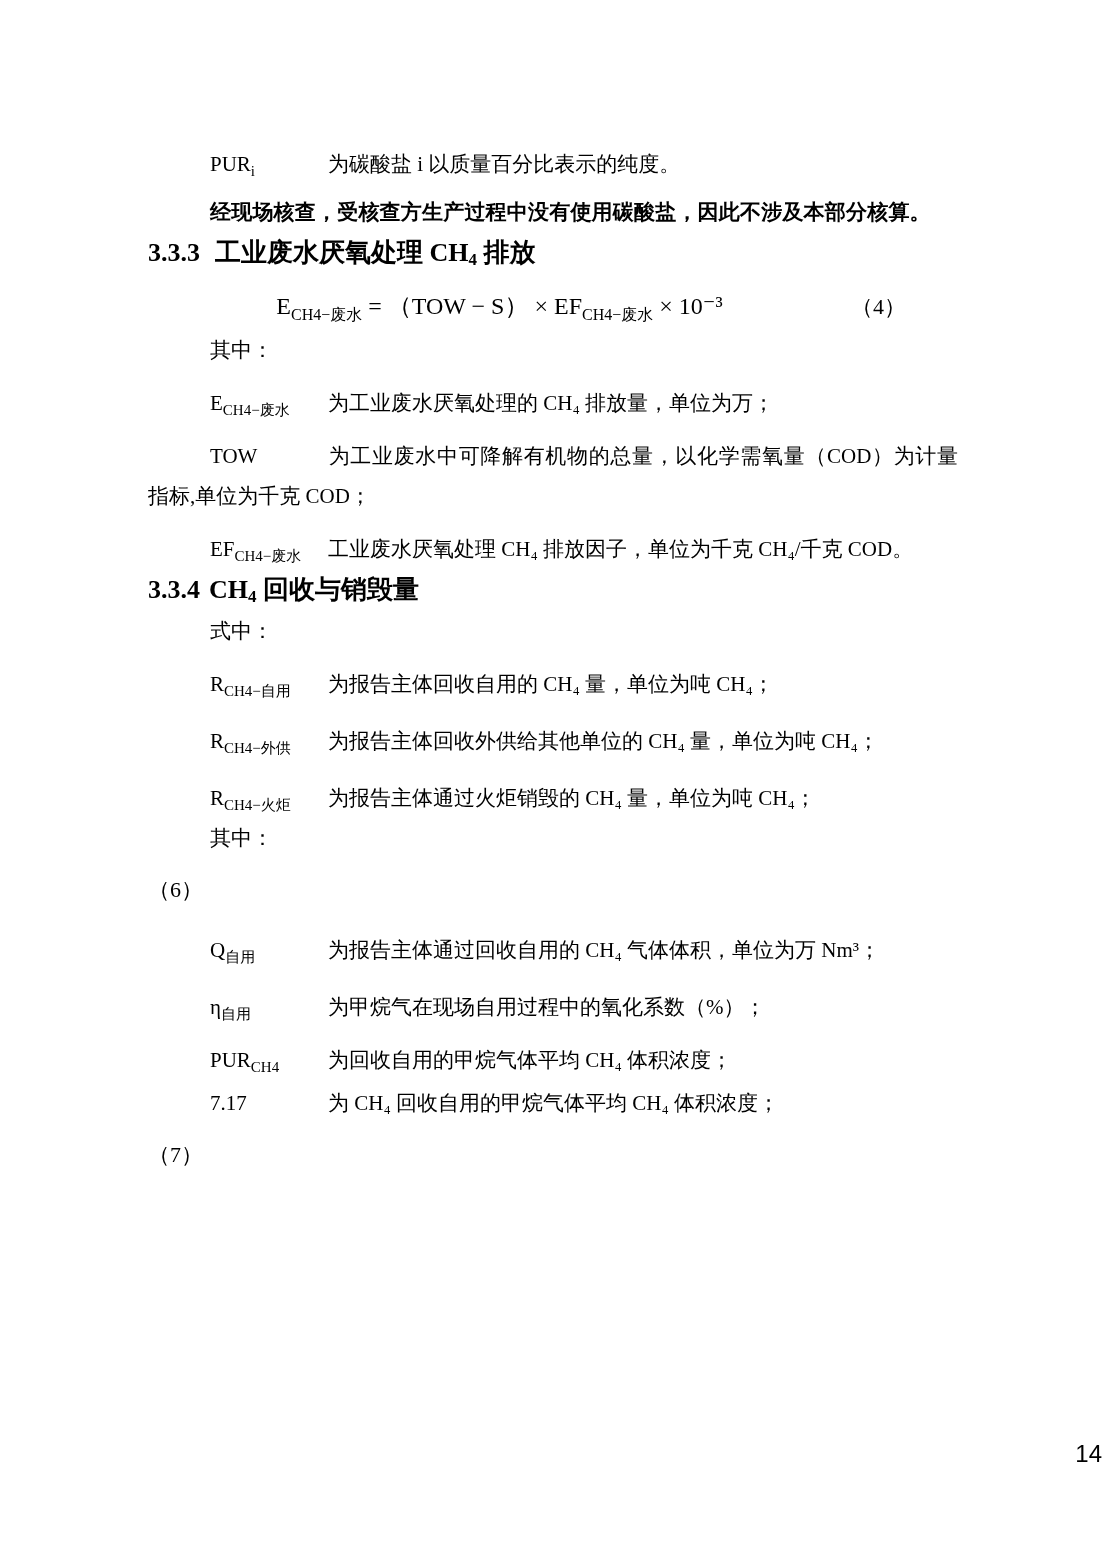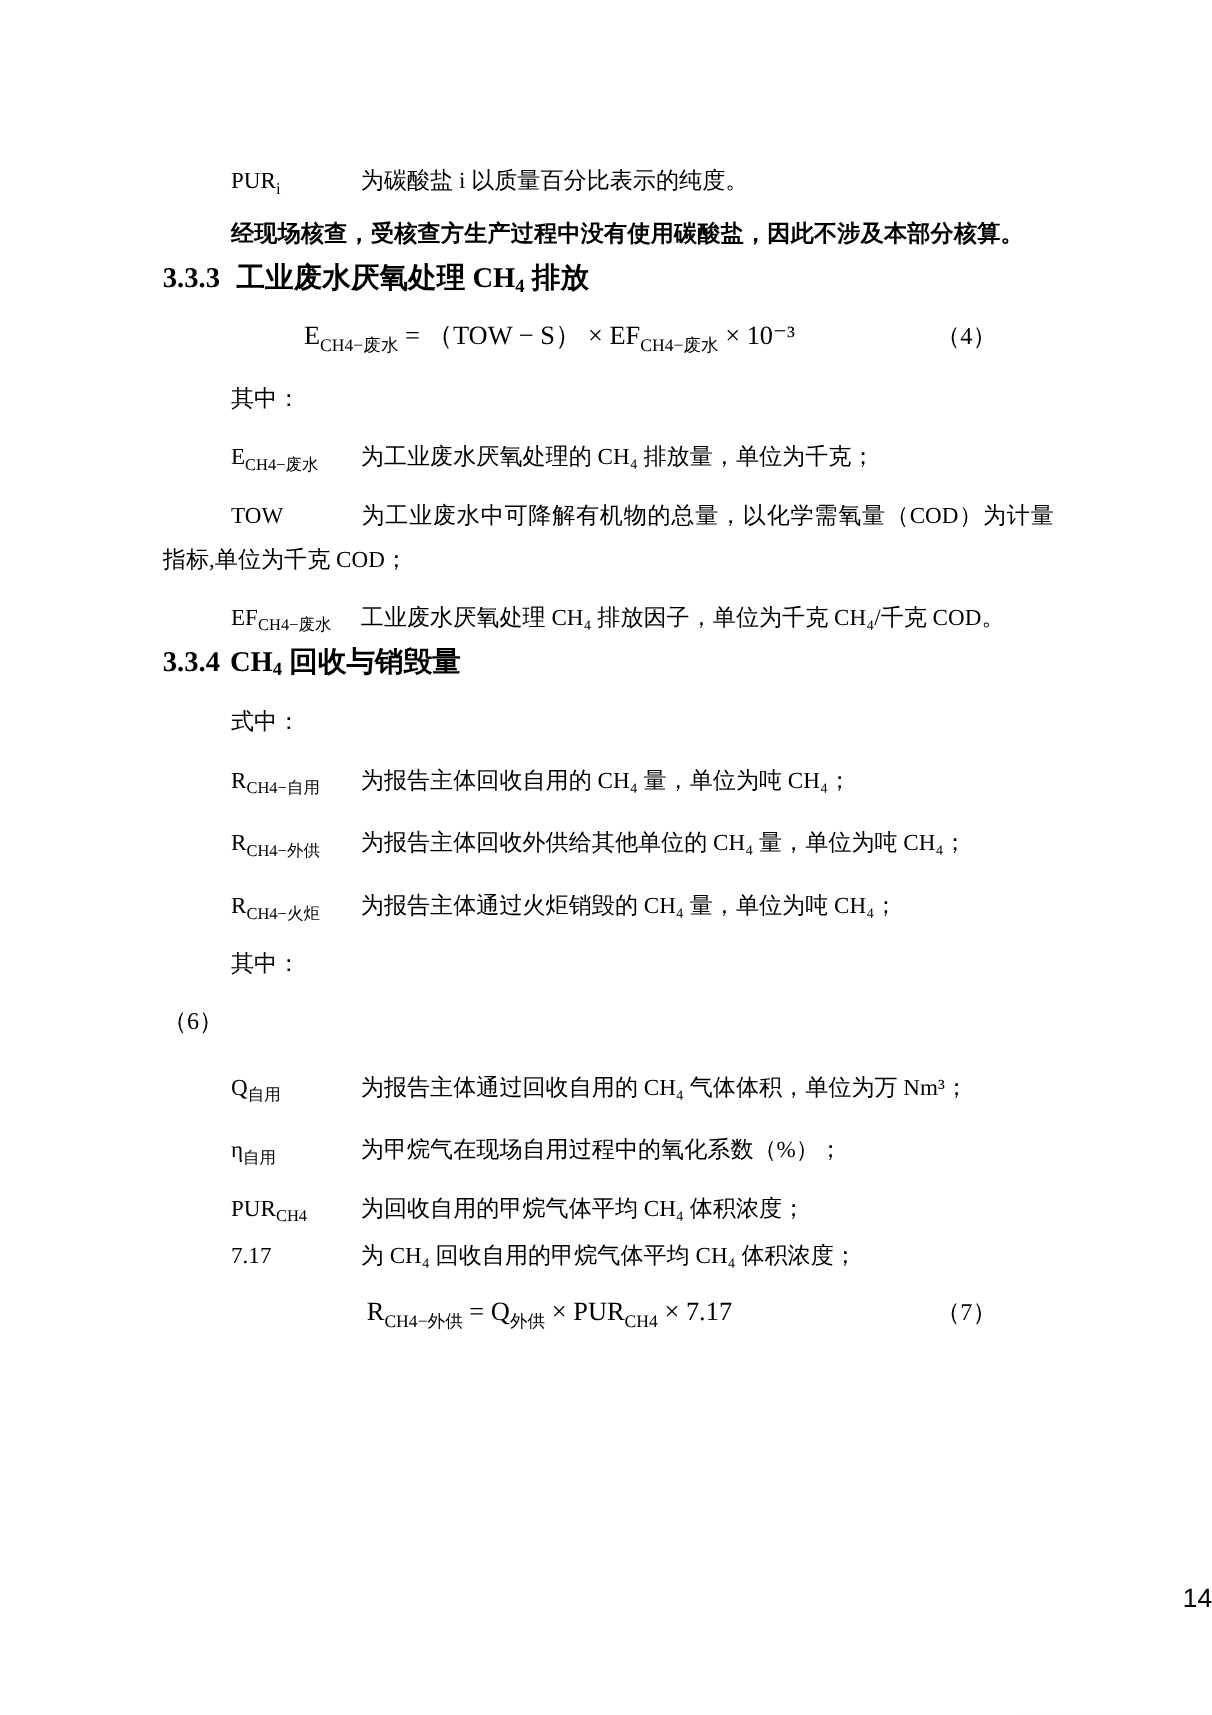--- a/index.html
+++ b/index.html
@@ -31,21 +31,21 @@
     text-indent:62px;
     margin-top:13px;
     text-align:justify;
   }
   .defrow .term {
     display:inline-block;
     width:118px;
     text-indent:0;
     white-space:nowrap;
   }
-  .plain { text-indent:62px; margin-top:13px; }
+  .plain { text-indent:62px; }
   .bold-note {
     text-indent:62px;
     margin-top:8px;
     font-weight:bold;
     text-align:justify;
     letter-spacing:0.2px;
   }
   .heading {
     font-size:26px;
     font-weight:bold;
@@ -94,21 +94,21 @@
 
     <h2 class="heading h2-333"><span class="h-num">3.3.3</span><span class="h-title"><span>工业废水厌氧处理 CH</span><sub>4</sub><span> 排放</span></span></h2>
 
     <div class="formula-row">
       <span class="formula"><span>E</span><sub>CH4−废水</sub><span> = （TOW − S） × EF</span><sub>CH4−废水</sub><span> × 10⁻³</span></span>
       <span class="eqnum">（4）</span>
     </div>
 
     <p class="plain">其中：</p>
 
-    <p class="defrow"><span class="term"><span>E</span><sub>CH4−废水</sub></span><span class="desc">为工业废水厌氧处理的 CH₄ 排放量，单位为千克；</span></p>
+    <p class="defrow"><span class="term"><span>E</span><sub>CH4−废水</sub></span><span class="desc">为工业废水厌氧处理的 CH₄ 排放量，单位为万；</span></p>
 
     <p class="defrow"><span class="term"><span>TOW</span><sub></sub></span><span class="desc">为工业废水中可降解有机物的总量，以化学需氧量（COD）为计量指标,单位为千克 COD；</span></p>
 
 
     <p class="defrow"><span class="term"><span>EF</span><sub>CH4−废水</sub></span><span class="desc">工业废水厌氧处理 CH₄ 排放因子，单位为千克 CH₄/千克 COD。</span></p>
 
 
     <h2 class="heading h2-334"><span class="h-num">3.3.4</span><span class="h-title"><span>CH</span><sub>4</sub><span> 回收与销毁量</span></span></h2>
 
 
@@ -128,20 +128,19 @@
 
     <p class="defrow mt-lg"><span class="term"><span>Q</span><sub>自用</sub></span><span class="desc">为报告主体通过回收自用的 CH₄ 气体体积，单位为万 Nm³；</span></p>
 
     <p class="defrow mt-lg"><span class="term"><span>η</span><sub>自用</sub></span><span class="desc">为甲烷气在现场自用过程中的氧化系数（%）；</span></p>
 
     <p class="defrow"><span class="term"><span>PUR</span><sub>CH4</sub></span><span class="desc">为回收自用的甲烷气体平均 CH₄ 体积浓度；</span></p>
 
     <p class="defrow mt-sm"><span class="term"><span>7.17</span><sub></sub></span><span class="desc">为 CH₄ 回收自用的甲烷气体平均 CH₄ 体积浓度；</span></p>
 
     <div class="formula-row">
-      <span class="formula"><span>R</span><sub>CH4−外供</sub><span> = Q</span><sub>外供</sub><span> × PUR</span><sub>CH4</sub><span> × 7.17</span></span>
       <span class="eqnum">（7）</span>
     </div>
 
   </div>
 
   <div class="page-number">14</div>
 </div>
 
 </body></html>

